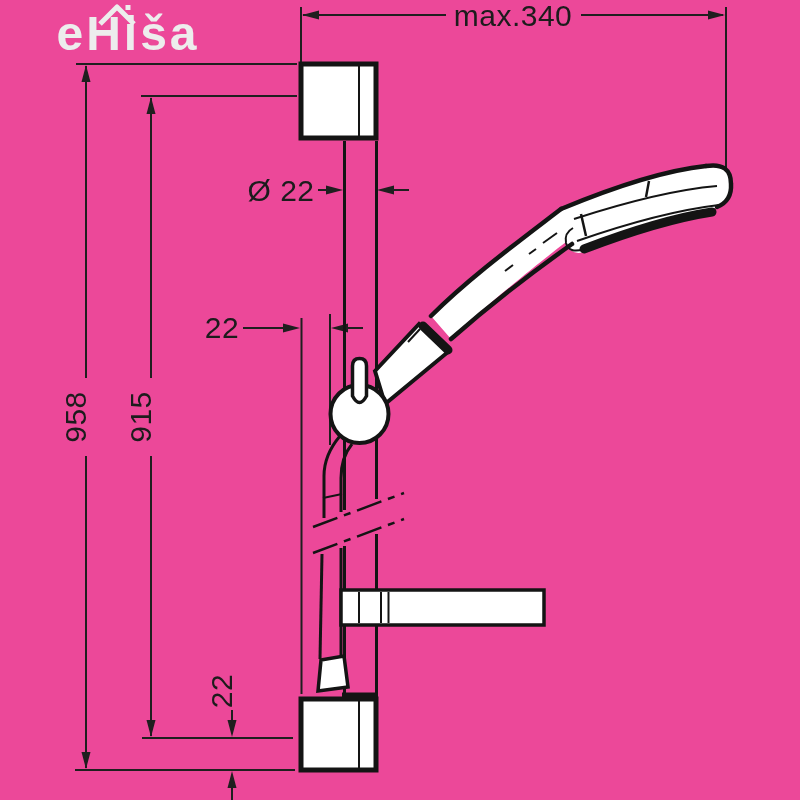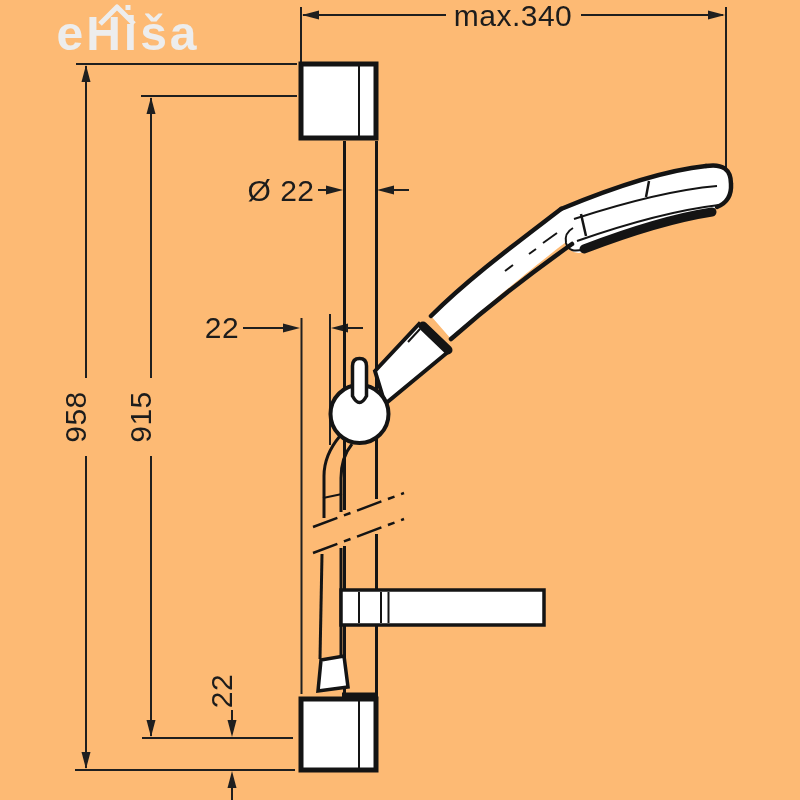--- a/index.html
+++ b/index.html
@@ -1,19 +1,19 @@
 <!DOCTYPE html>
 <html><head>
 <meta charset="utf-8">
 <style>
   html,body{margin:0;padding:0;background:#ffffff;}
   .stage{
     position:relative;
     width:800px;height:800px;
-    background:#fdba74;
+    background:#ec4899;
     font-family:"Liberation Sans", sans-serif;
     overflow:hidden;
   }
   svg{display:block;}
   
   .dim   {stroke:#1f1f1f;stroke-width:2;fill:none;}
   .rail  {stroke:#141414;stroke-width:3;fill:none;}
   .part  {stroke:#141414;stroke-width:3.5;fill:#ffffff;}
   .part4 {stroke:#141414;stroke-width:4;fill:#ffffff;}
   .edge45{stroke:#141414;stroke-width:4.5;fill:none;stroke-linecap:round;}

